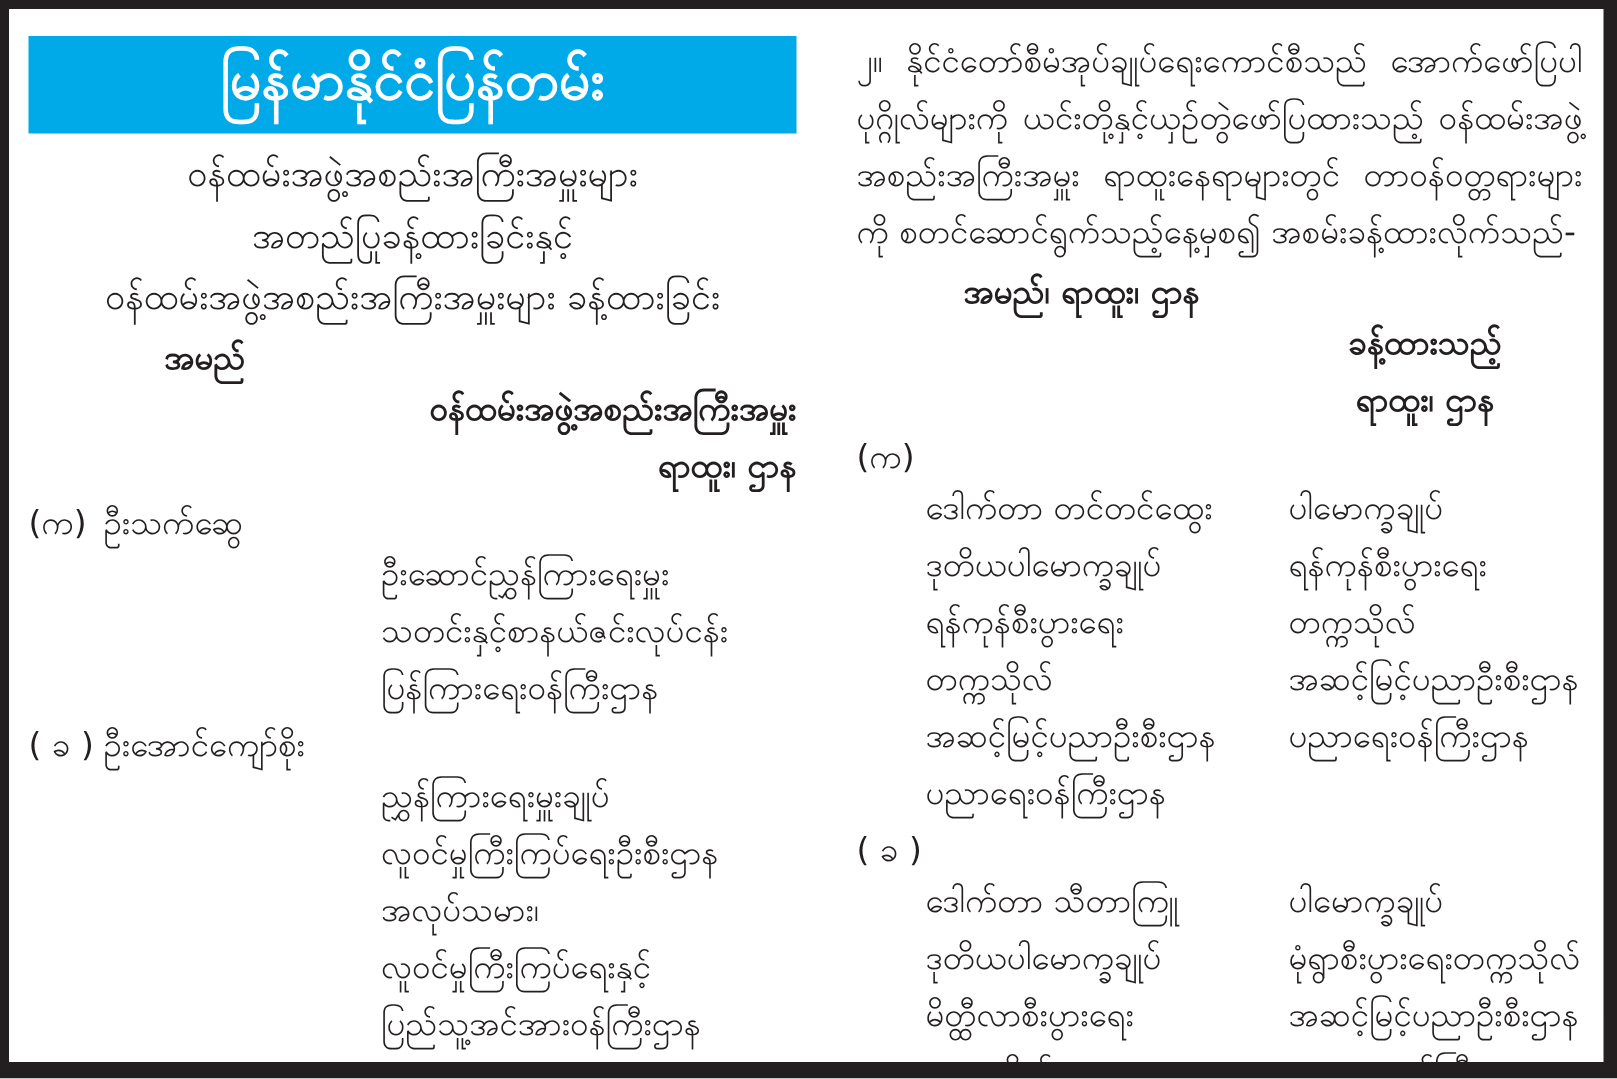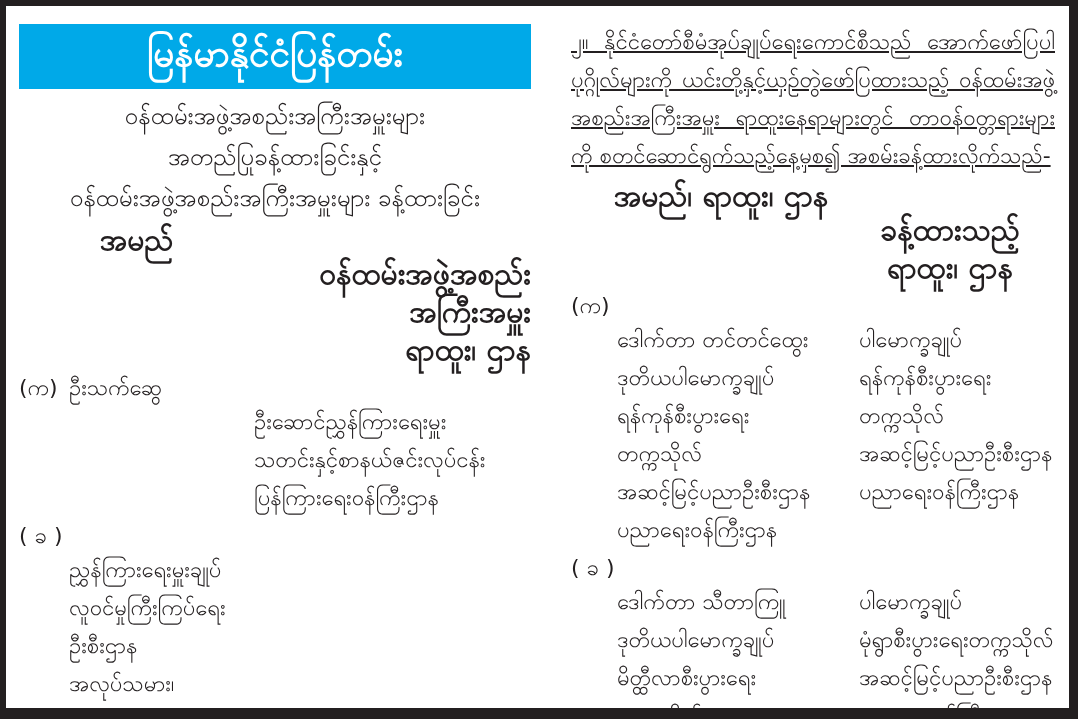--- a/index.html
+++ b/index.html
@@ -47,28 +47,27 @@
     line-height: 41px;
   }
 
   
   .para {
     font-size: 22px;
     line-height: 38px;
     text-align: justify;
     text-align-last: left;
     margin-top: 7px;
-    text-decoration: underline;
   }
 
   
   .tbl-head {
     display: flex;
     font-weight: 700;
-    font-size: 30px;
+    font-size: 22px;
     line-height: 38px;
     margin-top: 2px;
   }
   .col-left  .tbl-head .th-c1 { width: 235px; text-align: center; }
   .col-left  .tbl-head .th-c2 { flex: 1; text-align: right; }
   .col-right .tbl-head .th-c1 { width: 300px; text-align: center; }
   .col-right .tbl-head .th-c2 { flex: 1; text-align: center; padding-right: 26px; }
 
   
   .row {
@@ -109,20 +108,21 @@
     <div class="row">
       <div class="marker">(က)</div>
       <div>ဦးသက်ဆွေ</div>
       <div class="lines">ဦးဆောင်ညွှန်ကြားရေးမှူး
 သတင်းနှင့်စာနယ်ဇင်းလုပ်ငန်း
 ပြန်ကြားရေးဝန်ကြီးဌာန</div>
     </div>
 
     <div class="row">
       <div class="marker">( ခ )</div>
+      <div>ဦးအောင်ကျော်စိုး</div>
       <div class="lines">ညွှန်ကြားရေးမှူးချုပ်
 လူဝင်မှုကြီးကြပ်ရေးဦးစီးဌာန
 အလုပ်သမား၊
 လူဝင်မှုကြီးကြပ်ရေးနှင့်
 ပြည်သူ့အင်အားဝန်ကြီးဌာန</div>
     </div>
 
   </div>
 
   <div class="col-right">

